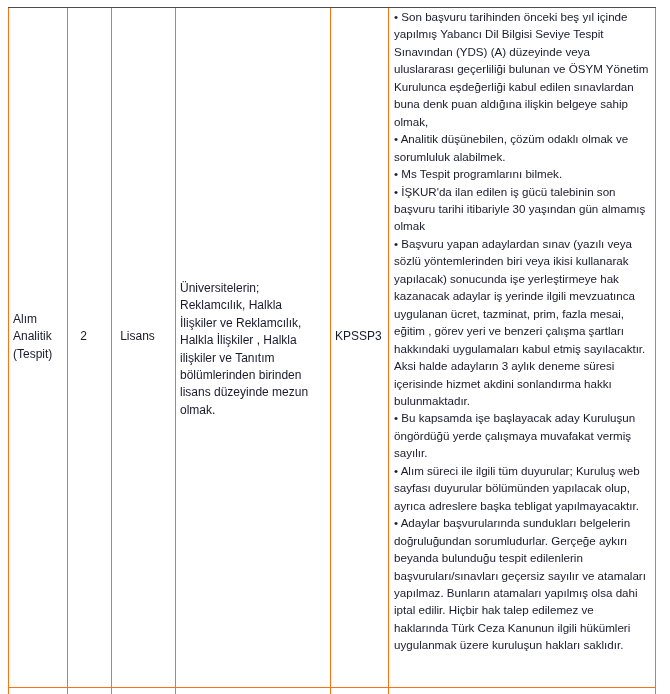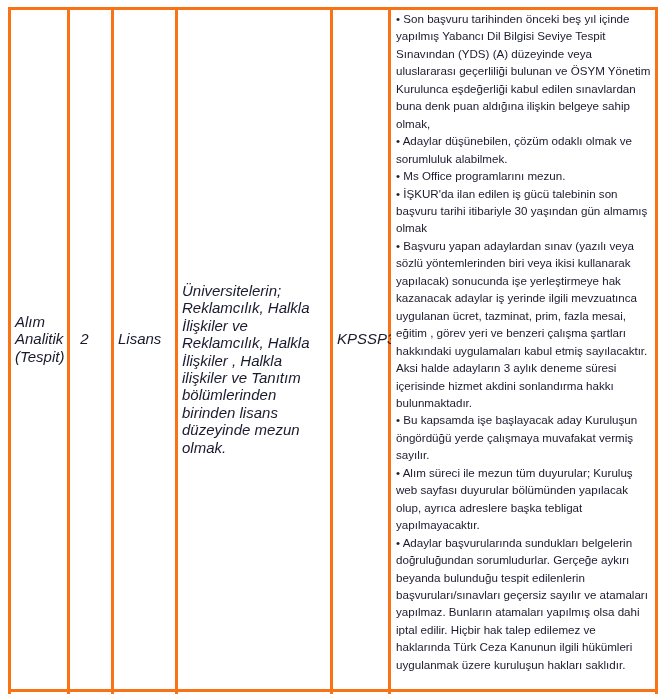--- a/index.html
+++ b/index.html
@@ -25,21 +25,21 @@
   
   table.listing {
     position: absolute;
     left: 8px;
     top: 7px;
     width: 647px;
     border-collapse: collapse;
     table-layout: fixed;
   }
   table.listing td {
-    border: 3px solid #f97316;
+    border: 1px solid #f97316;
     vertical-align: top;
     padding: 0;
     background: #ffffff;
   }
 
   
   col.c1 { width: 59px; }
   col.c2 { width: 44px; }
   col.c3 { width: 64px; }
   col.c4 { width: 155px; }
@@ -70,29 +70,28 @@
   td.pos-edu     { position: relative; }
   td.pos-program { position: relative; }
   td.pos-score   { position: relative; }
   td.pos-reqs    { position: relative; }
 
   .abs-block {
     position: absolute;
     left: 0;
     right: 13px;
     padding: 0 3px 0 4px;
-    font-size: 15px;
+    font-size: 12px;
     line-height: 17.4px;
     color: #1a1a2e;
-    font-style: italic;
   }
 
   .title-block   { top: 303px; left: 0; }
   .count-block   { top: 320px; text-align: center; }
-  .edu-block     { top: 320px; }
+  .edu-block     { top: 320px; text-align: center; }
   .program-block { top: 272px; }
   .score-block   { top: 320px; }
 
   .reqs-block {
     padding: 0 4px 0 5px;
     font-size: 11.6px;
     line-height: 17.45px;
     color: #1a1a2e;
   }
   .reqs-block p {
@@ -172,26 +171,26 @@
           <div class="abs-block program-block">Üniversitelerin; Reklamcılık, Halkla İlişkiler ve Reklamcılık, Halkla İlişkiler , Halkla ilişkiler ve Tanıtım bölümlerinden birinden lisans düzeyinde mezun olmak.</div>
         </td>
 
         <td class="pos-score">
           <div class="abs-block score-block">KPSSP3</div>
         </td>
 
         <td class="pos-reqs">
           <div class="reqs-block" id="reqs-list">
               <p class="bulleted">• Son başvuru tarihinden önceki beş yıl içinde yapılmış Yabancı Dil Bilgisi Seviye Tespit Sınavından (YDS) (A) düzeyinde veya uluslararası geçerliliği bulunan ve ÖSYM Yönetim Kurulunca eşdeğerliği kabul edilen sınavlardan buna denk puan aldığına ilişkin belgeye sahip olmak,</p>
-              <p class="bulleted">• Adaylar düşünebilen, çözüm odaklı olmak ve sorumluluk alabilmek.</p>
-              <p class="bulleted">• Ms Office programlarını mezun.</p>
+              <p class="bulleted">• Analitik düşünebilen, çözüm odaklı olmak ve sorumluluk alabilmek.</p>
+              <p class="bulleted">• Ms Tespit programlarını bilmek.</p>
               <p class="bulleted">• İŞKUR'da ilan edilen iş gücü talebinin son başvuru tarihi itibariyle 30 yaşından gün almamış olmak</p>
               <p class="bulleted">• Başvuru yapan adaylardan sınav (yazılı veya sözlü yöntemlerinden biri veya ikisi kullanarak yapılacak) sonucunda işe yerleştirmeye hak kazanacak adaylar iş yerinde ilgili mevzuatınca uygulanan ücret, tazminat, prim, fazla mesai, eğitim , görev yeri ve benzeri çalışma şartları hakkındaki uygulamaları kabul etmiş sayılacaktır. Aksi halde adayların 3 aylık deneme süresi içerisinde hizmet akdini sonlandırma hakkı bulunmaktadır.</p>
               <p class="bulleted">• Bu kapsamda işe başlayacak aday Kuruluşun öngördüğü yerde çalışmaya muvafakat vermiş sayılır.</p>
-              <p class="bulleted">• Alım süreci ile mezun tüm duyurular; Kuruluş web sayfası duyurular bölümünden yapılacak olup, ayrıca adreslere başka tebligat yapılmayacaktır.</p>
+              <p class="bulleted">• Alım süreci ile ilgili tüm duyurular; Kuruluş web sayfası duyurular bölümünden yapılacak olup, ayrıca adreslere başka tebligat yapılmayacaktır.</p>
               <p class="bulleted">• Adaylar başvurularında sundukları belgelerin doğruluğundan sorumludurlar. Gerçeğe aykırı beyanda bulunduğu tespit edilenlerin başvuruları/sınavları geçersiz sayılır ve atamaları yapılmaz. Bunların atamaları yapılmış olsa dahi iptal edilir. Hiçbir hak talep edilemez ve haklarında Türk Ceza Kanunun ilgili hükümleri</p>
               <p class="bulleted">uygulanmak üzere kuruluşun hakları saklıdır.</p>
             </div>
         </td>
 
       </tr>
 
       <tr class="clipped-bottom">
         <td></td>
         <td></td>

